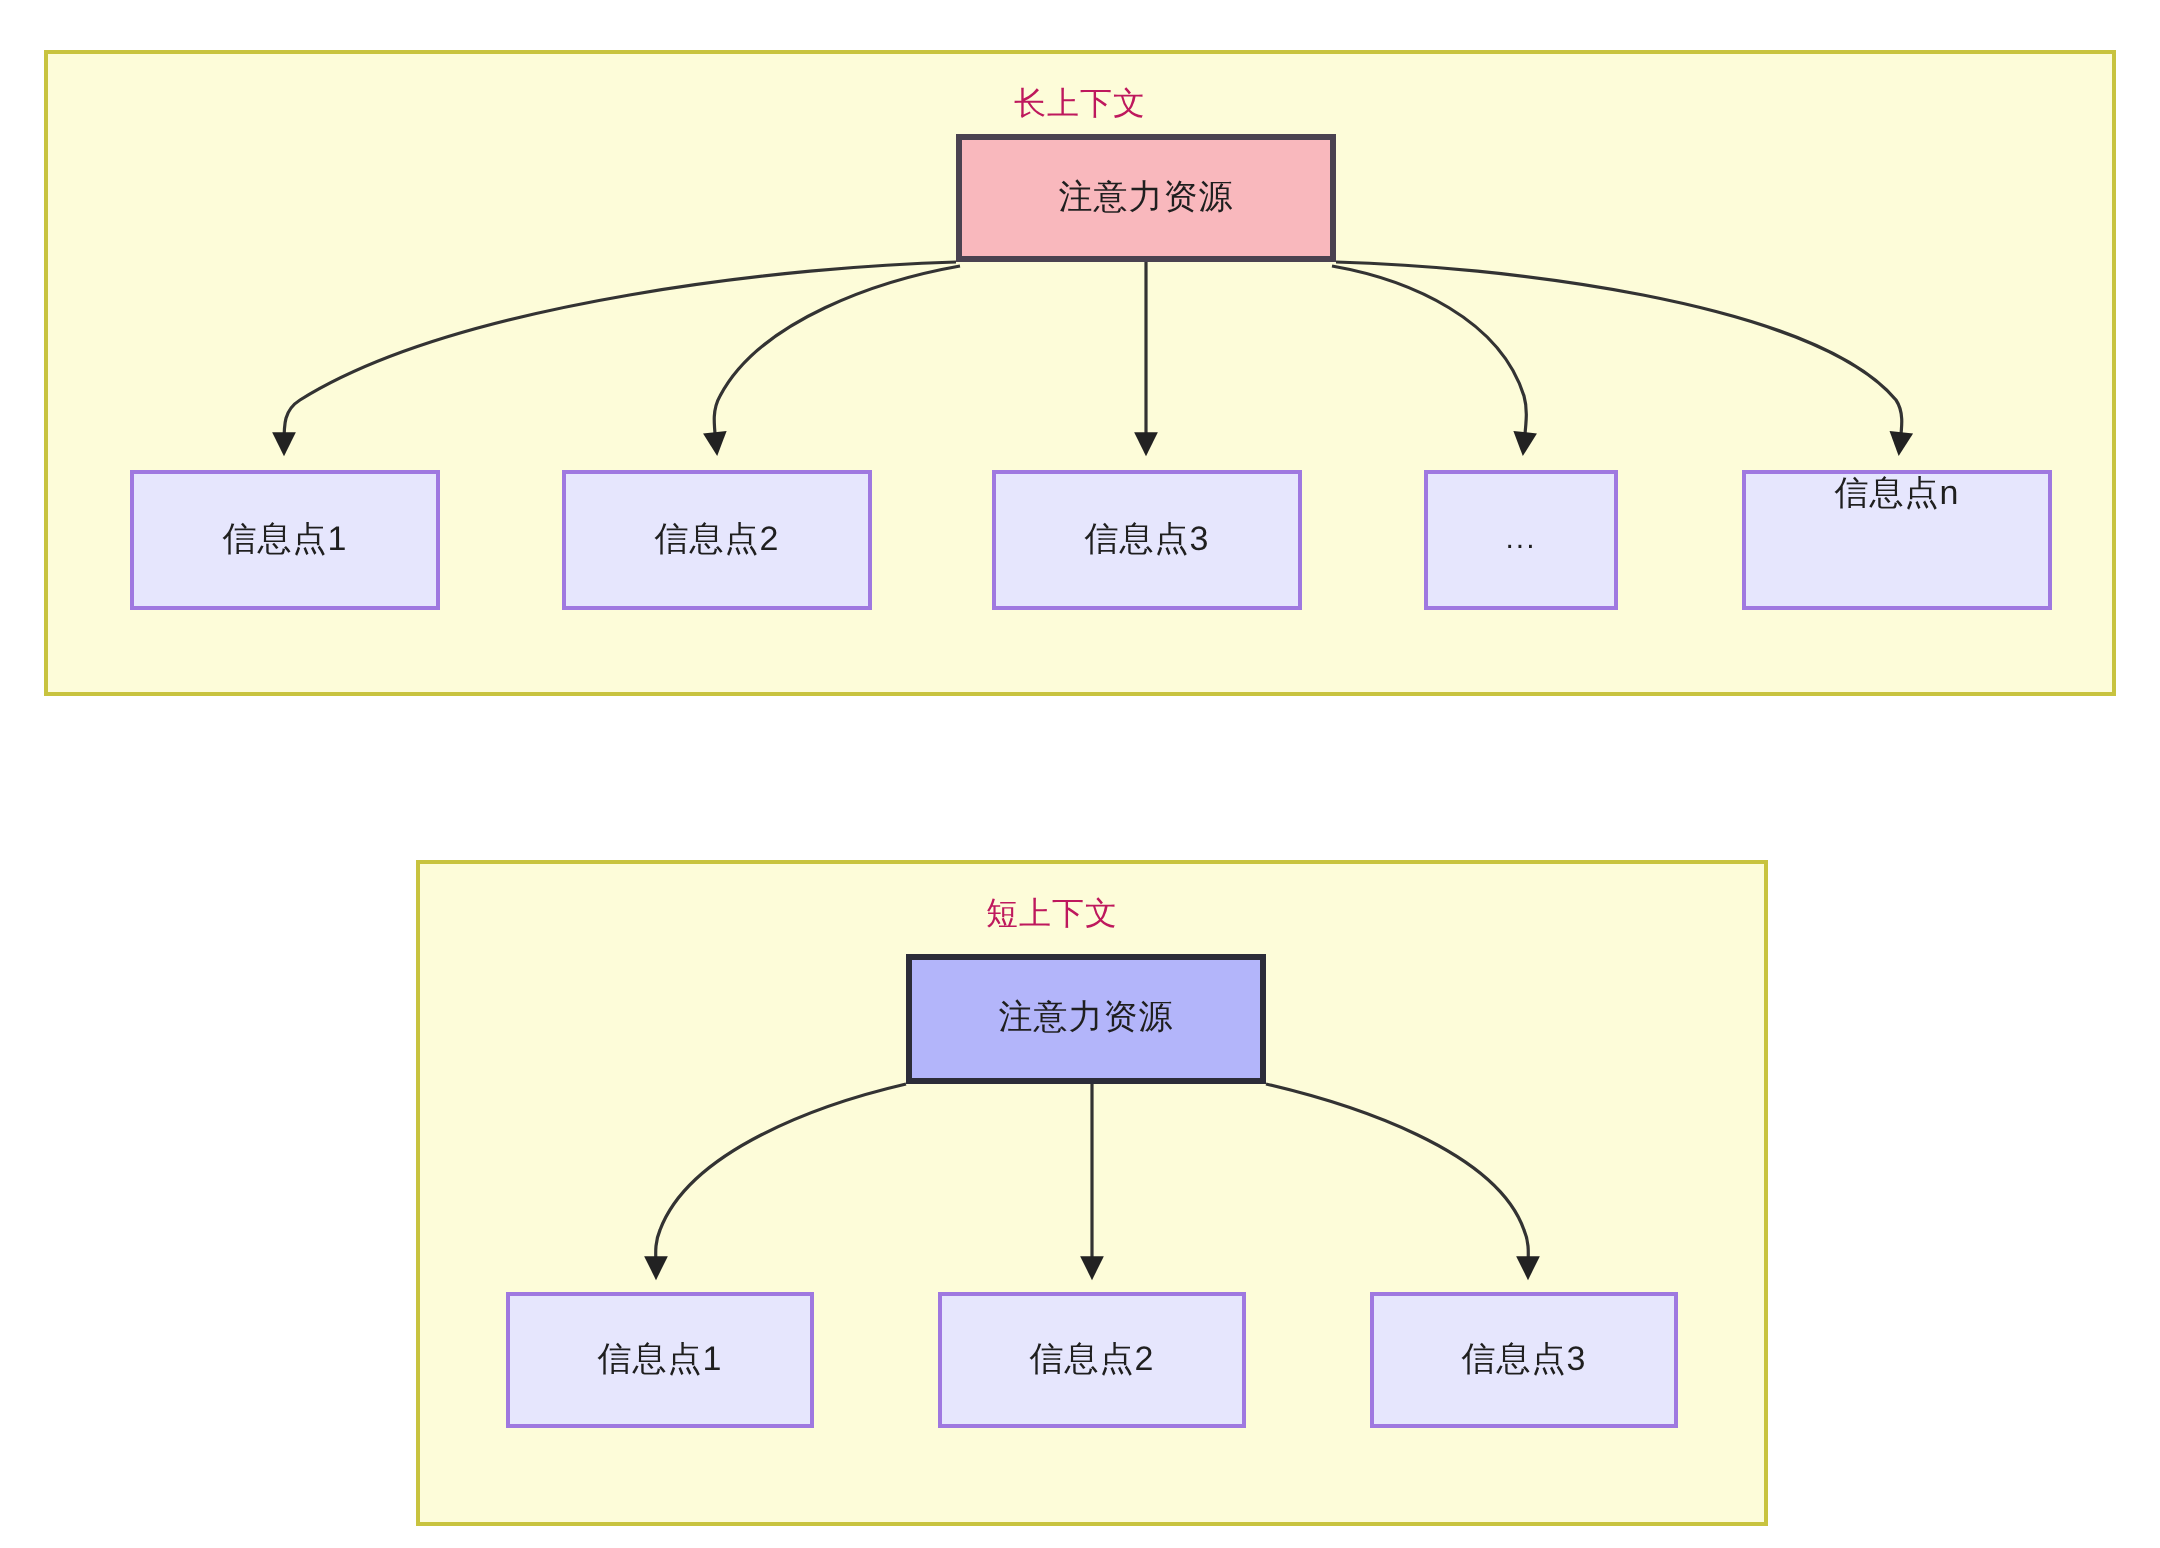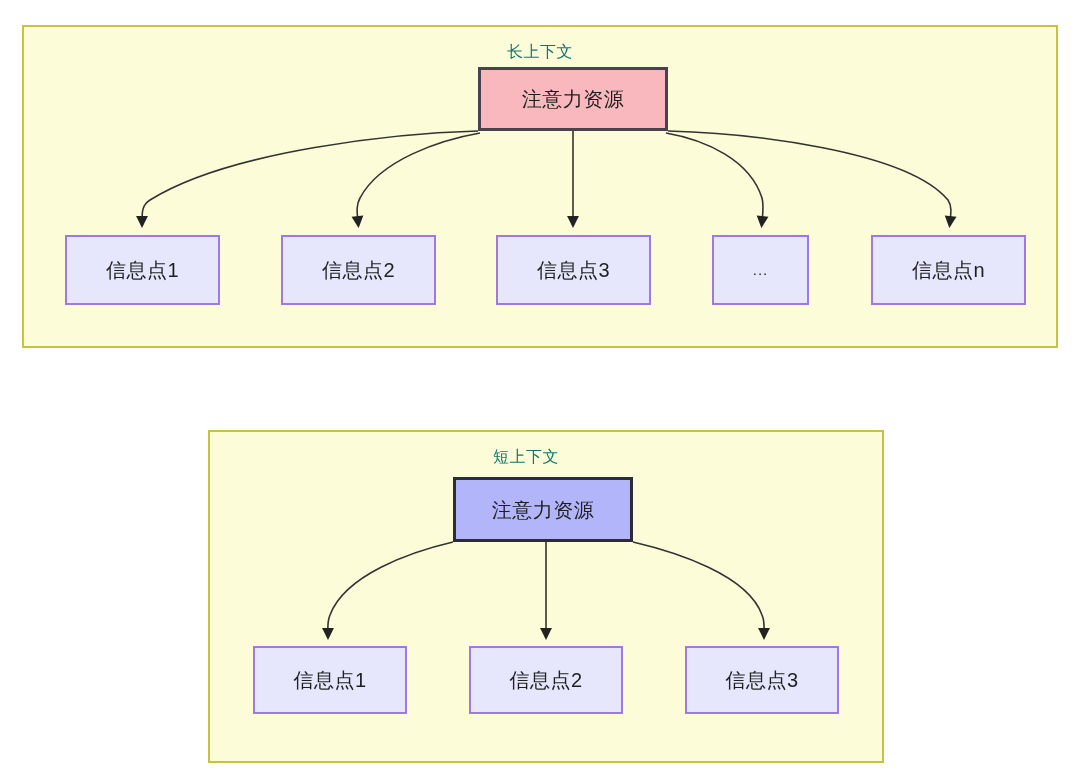--- a/index.html
+++ b/index.html
@@ -25,30 +25,30 @@
     width: 1080px;
     height: 774px;
   }
   .node-label {
     position: absolute;
     display: flex;
     align-items: center;
     justify-content: center;
     text-align: center;
     color: #1f1f1f;
-    font-size: 20px;
+    font-size: 17px;
     line-height: 1.2;
     letter-spacing: 0.5px;
     white-space: nowrap;
     pointer-events: none;
   }
   .group-title {
     position: absolute;
     text-align: center;
-    color: #0f766e;
+    color: #be185d;
     font-size: 16px;
     letter-spacing: 0.5px;
     white-space: nowrap;
     pointer-events: none;
   }
   .ellipsis-label {
     font-size: 15px;
     letter-spacing: 1px;
   }
 </style>
@@ -83,20 +83,20 @@
       <rect x="686" y="647" width="152" height="66" fill="#e6e6fd" stroke="#9f78e0" stroke-width="2"></rect>
       <rect x="454.5" y="478.5" width="177" height="62" fill="#b3b5fa" stroke="#2c2c38" stroke-width="3"></rect>
     </svg>
   <div id="label-layer">
       <div class="group-title" style="left: 440px; top: 42px; width: 200px;">长上下文</div>
       <div class="node-label" style="left: 478px; top: 67px; width: 190px; height: 64px;">注意力资源</div>
       <div class="node-label" style="left: 65px; top: 235px; width: 155px; height: 70px;">信息点1</div>
       <div class="node-label" style="left: 281px; top: 235px; width: 155px; height: 70px;">信息点2</div>
       <div class="node-label" style="left: 496px; top: 235px; width: 155px; height: 70px;">信息点3</div>
       <div class="node-label ellipsis-label" style="left: 712px; top: 235px; width: 97px; height: 70px;">...</div>
-      <div class="node-label" style="left: 871px; top: 242px; width: 155px; height: 56px;">信息点n</div>
+      <div class="node-label" style="left: 871px; top: 219px; width: 155px; height: 56px;">信息点n</div>
       <div class="group-title" style="left: 426px; top: 447px; width: 200px;">短上下文</div>
       <div class="node-label" style="left: 453px; top: 477px; width: 180px; height: 65px;">注意力资源</div>
       <div class="node-label" style="left: 253px; top: 646px; width: 154px; height: 68px;">信息点1</div>
       <div class="node-label" style="left: 469px; top: 646px; width: 154px; height: 68px;">信息点2</div>
       <div class="node-label" style="left: 685px; top: 646px; width: 154px; height: 68px;">信息点3</div>
     </div>
 </div>
 
 </body></html>

